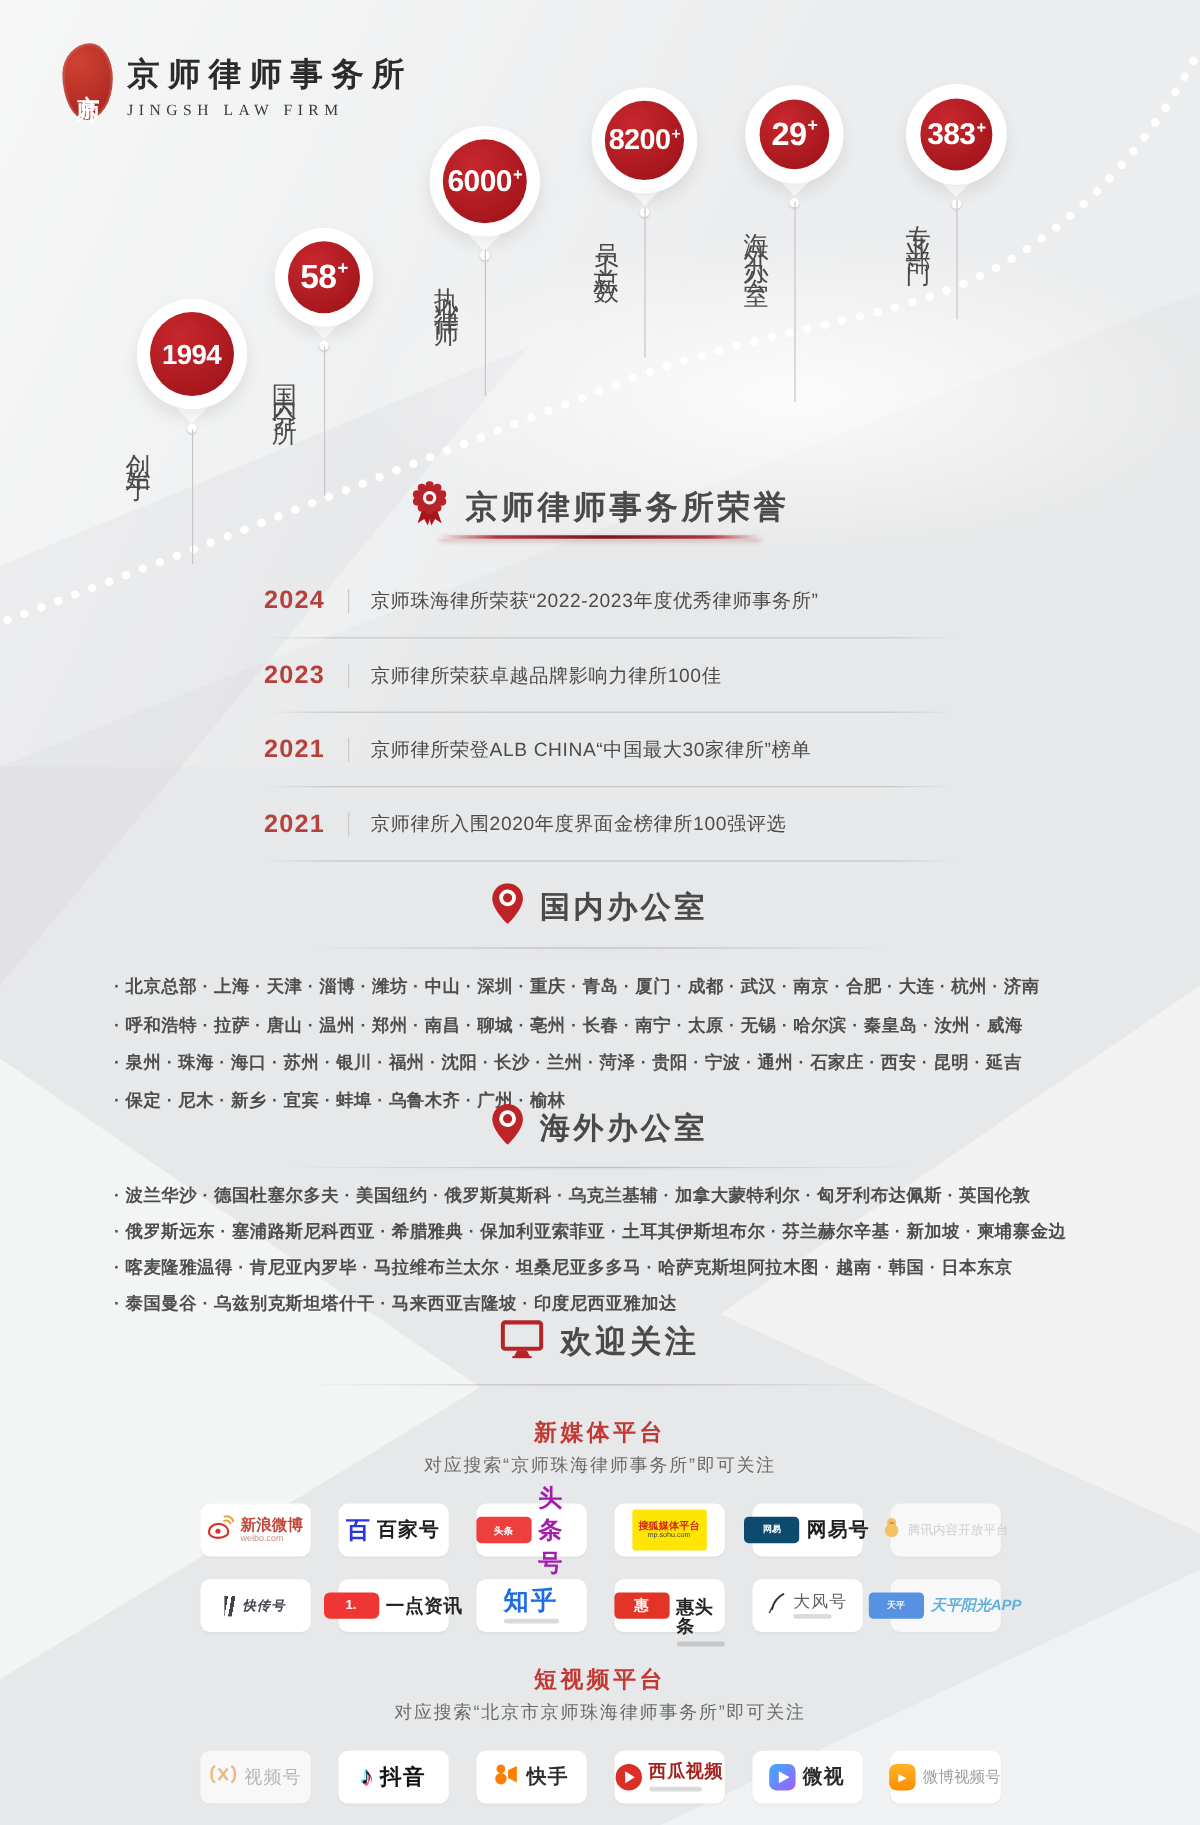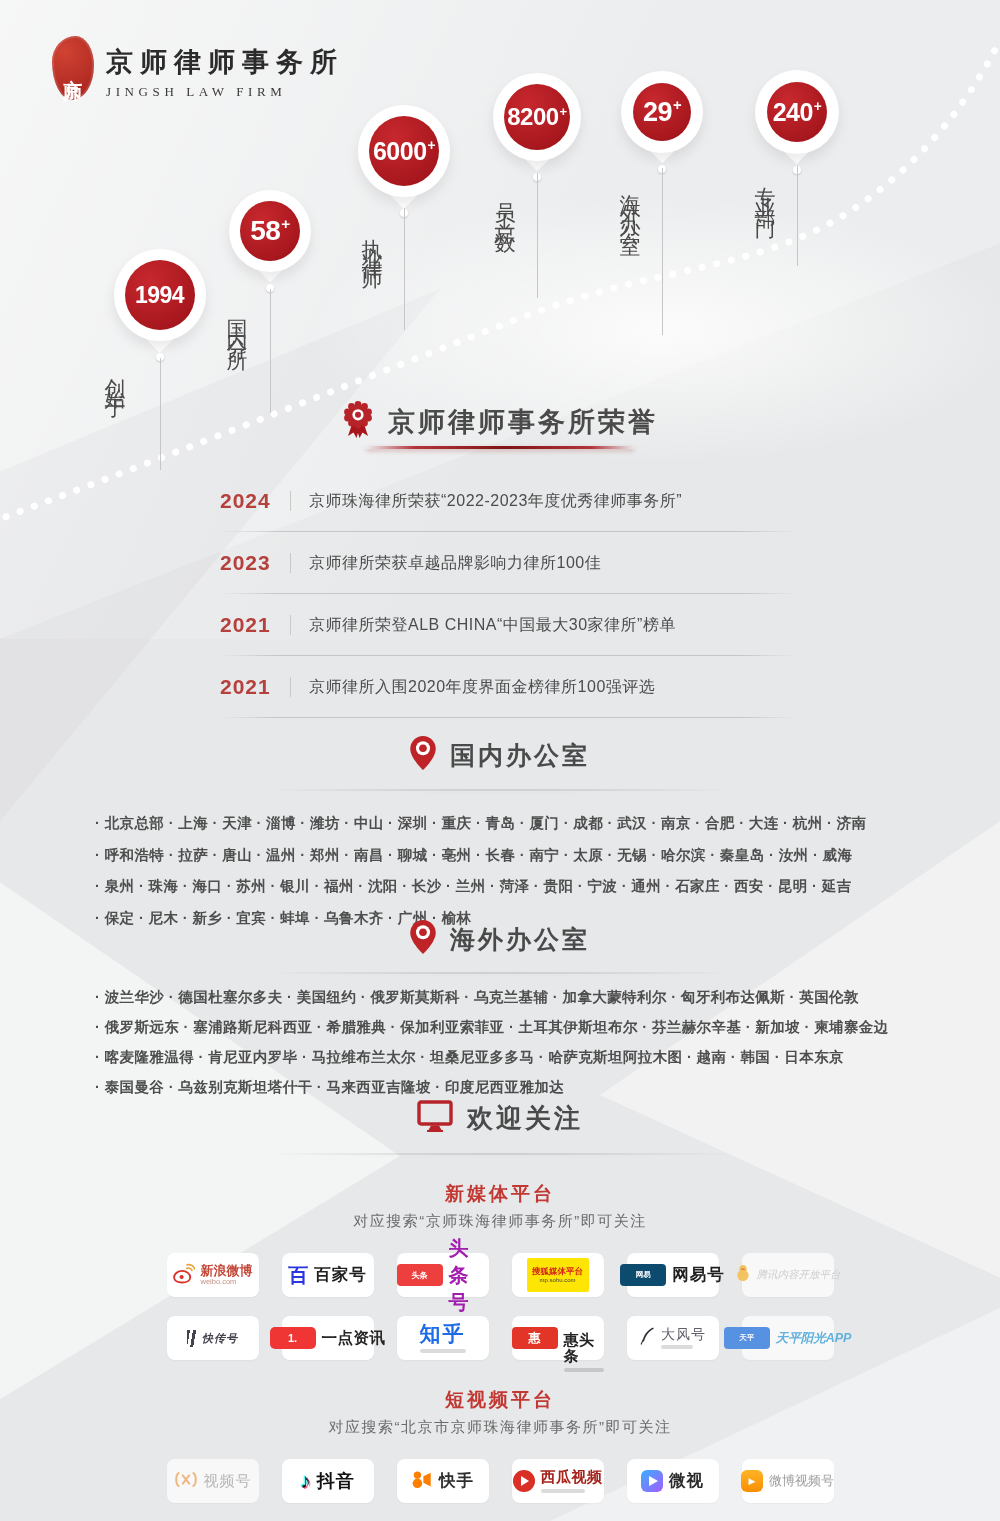--- a/index.html
+++ b/index.html
@@ -83,21 +83,21 @@
 
   .weibo-l1{font-size:13px;font-weight:bold;color:#C3483A;}
   .weibo-l2{font-size:7.5px;color:#C49186;}
   .bjh-ic{font-size:20px;font-weight:bold;color:#2B35E0;font-family:"Liberation Serif",serif;}
   .dark-l1{font-size:16.5px;font-weight:bold;color:#1F1F1F;letter-spacing:1px;white-space:nowrap;}
   .tt-l1{font-size:20px;font-weight:bold;color:#a21caf;letter-spacing:1px;}
   .sohu-box{width:62px;height:34px;background:#FFE504;border-radius:2px;display:flex;flex-direction:column;
     align-items:center;justify-content:center;line-height:1.2;}
   .sohu-l1{font-size:8.5px;font-weight:bold;color:#D5251D;white-space:nowrap;}
   .sohu-l2{font-size:6px;color:#44403B;}
-  .qq-l1{font-size:10.5px;color:#C4C4C4;white-space:nowrap;font-style:italic;}
+  .qq-l1{font-size:10.5px;color:#C4C4C4;white-space:nowrap;}
   .kc-bars{width:9px;height:17px;background:repeating-linear-gradient(100deg,#43434D 0 3px,transparent 3px 6px);}
   .kc-l1{font-size:11px;font-weight:bold;font-style:italic;color:#43434D;letter-spacing:1px;}
   .ydzx-l1{font-size:15.5px;font-weight:bold;color:#262626;letter-spacing:0.5px;white-space:nowrap;}
   .zh-l1{font-size:21px;font-weight:bold;color:#1D6BE5;letter-spacing:2px;font-family:"Liberation Serif",serif;}
   .htt-l1{font-size:15px;font-weight:bold;color:#242424;letter-spacing:0.5px;margin-top:27px;}
   .df-l1{font-size:14px;color:#60606A;letter-spacing:1px;}
   .tp-l1{font-size:12.5px;font-weight:bold;font-style:italic;color:#2F9BD8;white-space:nowrap;}
   .sph-l1{font-size:15px;color:#A3A3A3;letter-spacing:1px;}
   .dy-note{font-size:21px;color:#161823;font-weight:bold;
     text-shadow:-1.5px -1px 0 rgba(37,244,238,.9),1.5px 1px 0 rgba(254,44,85,.8);}
@@ -185,21 +185,21 @@
     <div class="core">
         <span>29</span>
         <sup>+</sup>
       </div>
     <div class="tipdot"></div>
   </div>
   <div class="pin" style="--cx:797px;--cy:112px;--s:84px;--si:60px;--fs:25px;">
     <div class="btail"></div>
       <div class="bcircle"></div>
     <div class="core">
-        <span>240</span>
+        <span>383</span>
         <sup>+</sup>
       </div>
     <div class="tipdot"></div>
   </div>
 
   <div class="stem" style="left:159.5px;top:358px;height:112px;"></div>
   <div class="stem" style="left:269.5px;top:289px;height:124px;"></div>
   <div class="stem" style="left:403.5px;top:208px;height:122px;"></div>
   <div class="stem" style="left:536.5px;top:173px;height:125px;"></div>
   <div class="stem" style="left:661.5px;top:168px;height:167px;"></div>

